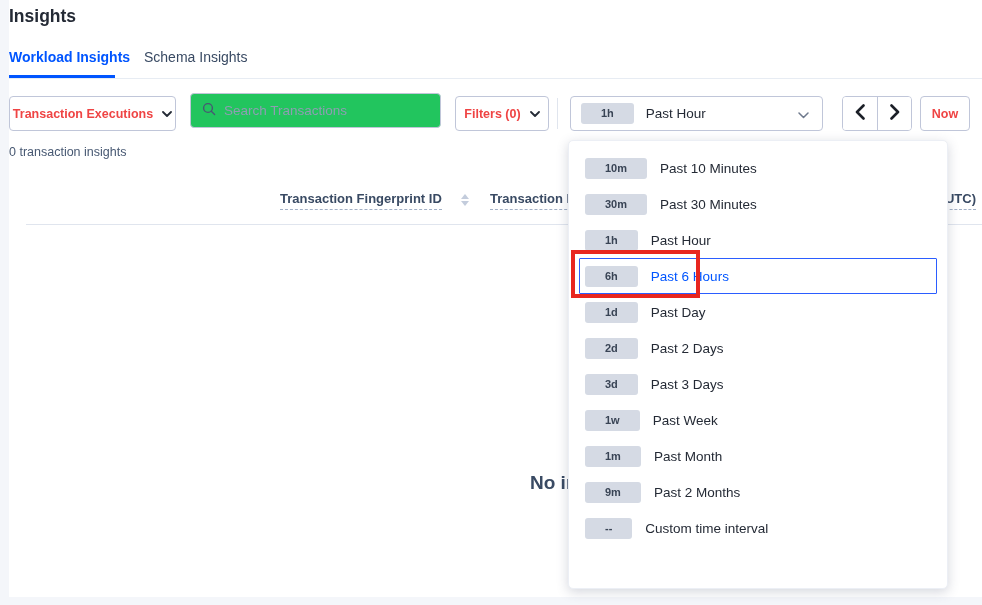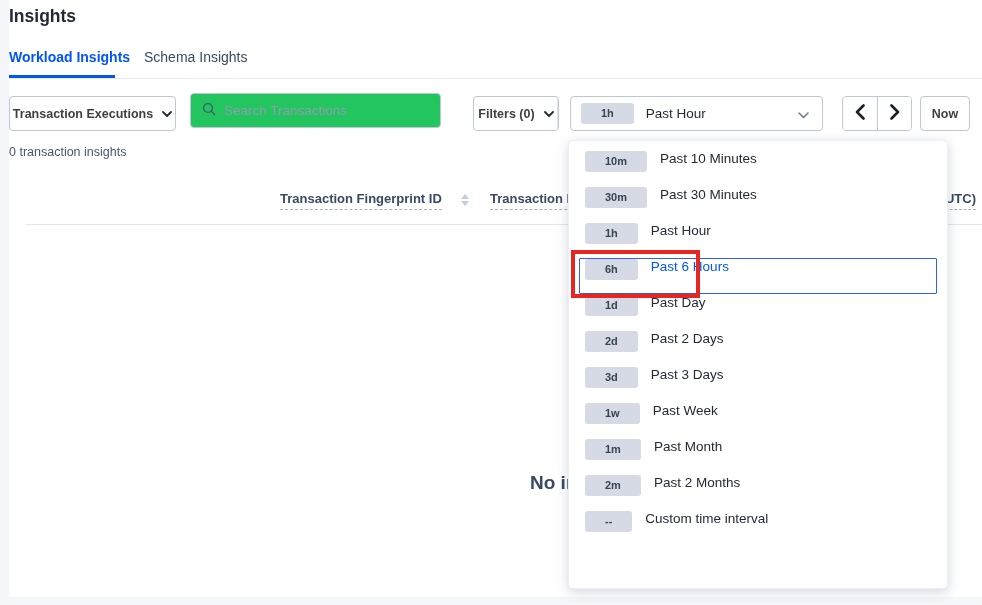--- a/index.html
+++ b/index.html
@@ -14,24 +14,24 @@
   .tabbar { position:absolute; left:9px; top:47px; right:0; height:32px; z-index:1; }
   .tabbar-border { position:absolute; left:9px; top:78px; right:0; height:1px; background:#e7ecf3; z-index:1; }
   .tab { position:absolute; top:2px; font-size:14px; cursor:pointer; }
   .tab-active { left:0; color:#0055ff; font-weight:700; }
   .tab-underline { position:absolute; left:0; top:26px; width:106px; height:3px; background:#0055ff; }
   .tab-inactive { left:135px; color:#394a63; font-weight:400; }
 
   
   .btn { position:absolute; top:96px; height:35px; background:#fff; border:1px solid #c0c6d9; border-radius:4px;
          display:flex; align-items:center; justify-content:center; gap:9px; font-size:12.5px; font-weight:700;
-         color:#404040; cursor:pointer; z-index:1; }
+         color:#ef4444; cursor:pointer; z-index:1; }
   .btn svg { display:block; }
   .tx-btn { left:9px; width:167px; }
-  .filters-btn { left:473px; width:86px; }
+  .filters-btn { left:455px; width:94px; }
   .now-btn { left:920px; width:50px; }
   .searchbox { position:absolute; left:190px; top:93px; width:251px; height:35px; background:#22c55e;
                border:1px solid #c0c6d9; border-radius:4px; display:flex; align-items:center; padding:0 11px; gap:8px; z-index:1; }
   .searchbox input { border:none; outline:none; flex:1; font-size:13.5px; font-family:"Liberation Sans",sans-serif; color:#242a35; background:transparent; }
   .searchbox input::placeholder { color:#8f9db3; }
   .toolbar-divider { position:absolute; left:557px; top:98px; width:1px; height:31px; background:#e0e5ee; z-index:1; }
 
   .time-select { position:absolute; left:570px; top:96px; width:253px; height:35px; background:#fff;
                  border:1px solid #c0c6d9; border-radius:4px; display:flex; align-items:center; padding:0 13px 0 10px; gap:12px;
                  cursor:pointer; z-index:1; }
@@ -56,21 +56,21 @@
   .sort .down { border-top:5px solid #c3ccdc; }
 
   
   .empty-state { position:absolute; left:530px; top:472px; font-size:19px; font-weight:700; color:#394a63;
                  white-space:nowrap; z-index:2; }
 
   
   .dropdown { position:absolute; left:568px; top:140px; width:380px; height:449px; background:#fff;
               border:1px solid #eceff5; border-radius:5px; box-shadow:0 3px 12px rgba(60,70,100,.22);
               padding:9px 10px; z-index:5; }
-  .dd-item { position:relative; height:36px; display:flex; gap:13px; padding-left:5px;
+  .dd-item { position:relative; height:36px; display:flex; align-items:center; gap:13px; padding-left:5px;
              border:1px solid transparent; border-radius:1px; cursor:pointer; }
   .dd-item .dd-label { font-size:13.5px; color:#242a35; }
   .dd-item.focused { border-color:#2b5dff; }
   .dd-item.focused .dd-label { color:#0055ff; }
 
   
   .annotation { position:absolute; left:571px; top:250px; width:129px; height:48px; border:4px solid #e82620; z-index:7; }
 </style>
 </head>
 <body>
@@ -203,21 +203,21 @@
     </div>
     <div class="dd-item">
       <span class="badge">1w</span>
       <span class="dd-label">Past Week</span>
     </div>
     <div class="dd-item">
       <span class="badge">1m</span>
       <span class="dd-label">Past Month</span>
     </div>
     <div class="dd-item">
-      <span class="badge">2m</span>
+      <span class="badge">9m</span>
       <span class="dd-label">Past 2 Months</span>
     </div>
     <div class="dd-item">
       <span class="badge">--</span>
       <span class="dd-label">Custom time interval</span>
     </div>
   </div>
 
   <div class="annotation"></div>
 </div>

